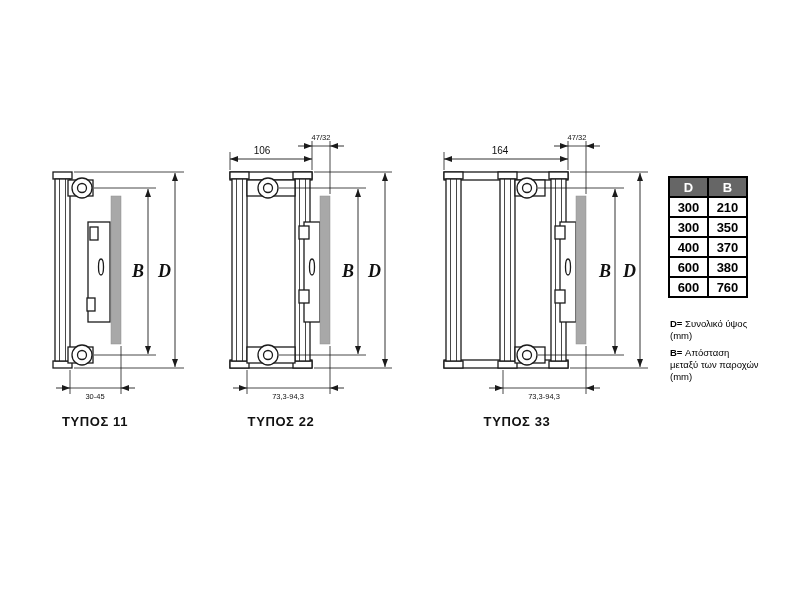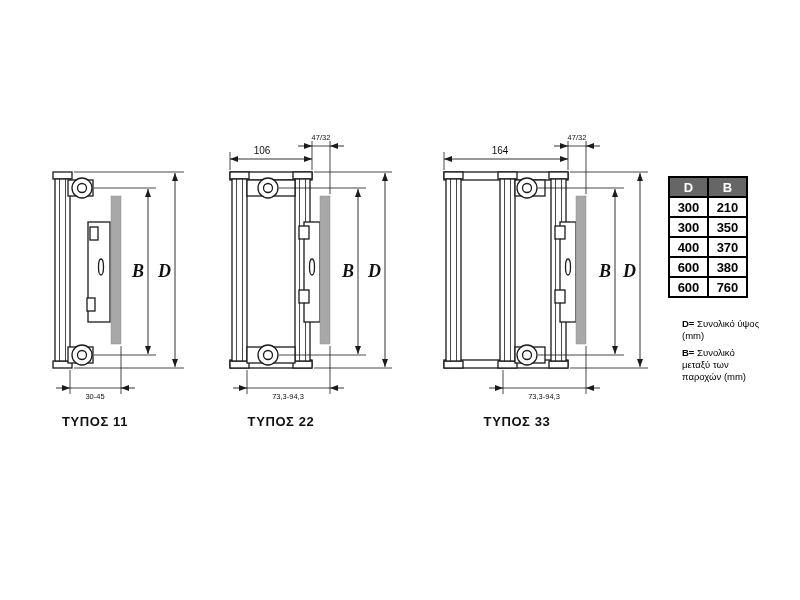--- a/index.html
+++ b/index.html
@@ -18,21 +18,21 @@
 
   .table-wrap{position:absolute;left:668px;top:176px;}
   .table-wrap table{border-collapse:collapse;}
   .table-wrap th,.table-wrap td{border:2px solid #000;width:33px;height:18px;text-align:center;
       font:700 13px "Liberation Sans",sans-serif;padding:0 2px;}
   .table-wrap th{background:#666666;color:#ffffff;}
   .table-wrap td{color:#000;background:#fff;}
 
   .legend{position:absolute;left:666px;top:318px;width:94px;color:#000;
       font:9.5px "Liberation Sans",sans-serif;line-height:1.25;}
-  .legend p{margin:0 0 5px 16px;}
+  .legend p{margin:0 0 5px 4px;}
   .legend b{font-weight:700;}
 </style>
 </head>
 <body>
 
 <div id="stage">
 
 <svg width="800" height="600" viewBox="0 0 800 600">
   <defs>
     <marker id="ah" markerUnits="userSpaceOnUse" markerWidth="10" markerHeight="8" refX="8" refY="3" orient="auto-start-reverse">
@@ -208,16 +208,16 @@
         <tr>
           <td>600</td>
           <td>760</td>
         </tr>
       </tbody>
     </table>
   </div>
 
   <div class="legend">
     <p><b>D=</b> <span>Συνολικό ύψος (mm)</span></p>
-    <p><b>B=</b> <span>Συνολικό μεταξύ των παροχών (mm)</span></p>
+    <p><b>B=</b> <span>Απόσταση μεταξύ των παροχών (mm)</span></p>
   </div>
 
 </div>
 
 </body></html>

